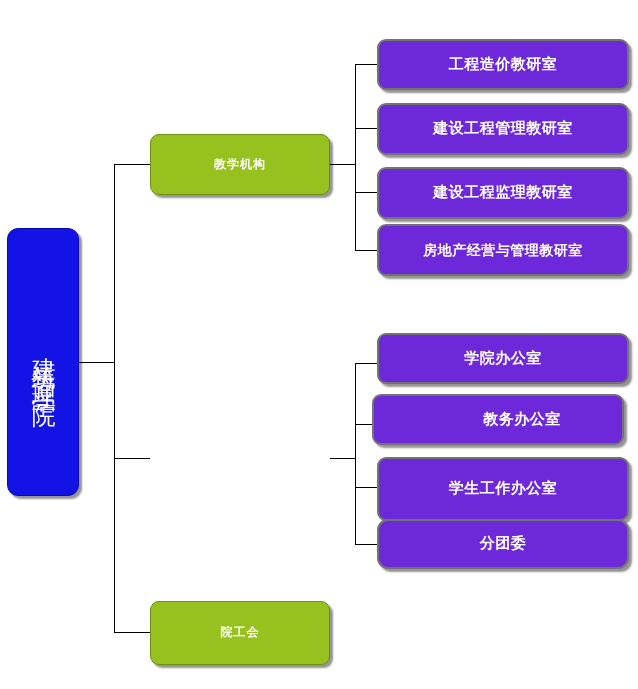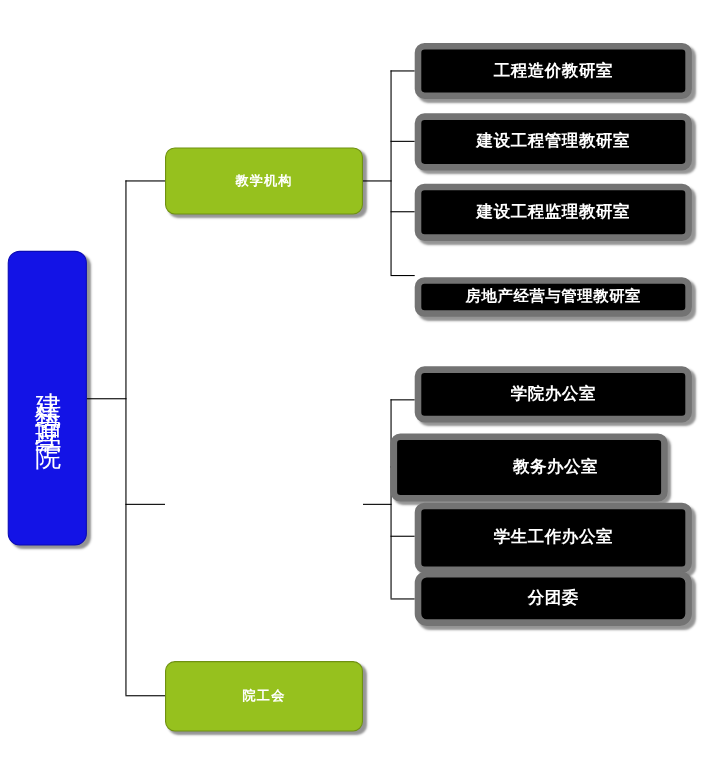--- a/index.html
+++ b/index.html
@@ -59,22 +59,22 @@
   
   .node-branch {
     background: #96c11e;
     border: 1px solid #6f9111;
     font-size: 12px;
     letter-spacing: 1px;
   }
 
   
   .node-leaf {
-    background: #000000;
-    border: 6px solid #737373;
+    background: #6d28d9;
+    border: 2px solid #737373;
     font-size: 15px;
     letter-spacing: 0.5px;
   }
   .node-leaf.wide-text { font-size: 14px; }
 </style>
 </head>
 <body>
 
 <div id="chart">
 
@@ -108,23 +108,23 @@
 
 
   <div class="node node-branch" style="left:150px; top:601px; width:180px; height:64px;">院工会</div>
 
   <div class="node node-leaf" style="left:377px; top:39px; width:252px; height:51px;">工程造价教研室</div>
 
   <div class="node node-leaf" style="left:377px; top:103px; width:252px; height:52px;">建设工程管理教研室</div>
 
   <div class="node node-leaf" style="left:377px; top:167px; width:252px; height:52px;text-align:right;">建设工程监理教研室</div>
 
-  <div class="node node-leaf wide-text" style="left:377px; top:224px; width:252px; height:36px;margin-top:28px;">房地产经营与管理教研室</div>
+  <div class="node node-leaf wide-text" style="left:377px; top:224px; width:252px; height:52px;">房地产经营与管理教研室</div>
 
   <div class="node node-leaf" style="left:377px; top:333px; width:252px; height:51px;">学院办公室</div>
 
-  <div class="node node-leaf" style="left:355px; top:394px; width:252px; height:62px;padding-left:48px;">教务办公室</div>
+  <div class="node node-leaf" style="left:372px; top:394px; width:252px; height:51px;padding-left:48px;">教务办公室</div>
 
   <div class="node node-leaf" style="left:377px; top:457px; width:252px; height:64px;">学生工作办公室</div>
 
   <div class="node node-leaf" style="left:377px; top:519px; width:252px; height:50px;border-radius:11px;">分团委</div>
 
 </div>
 
 </body></html>

